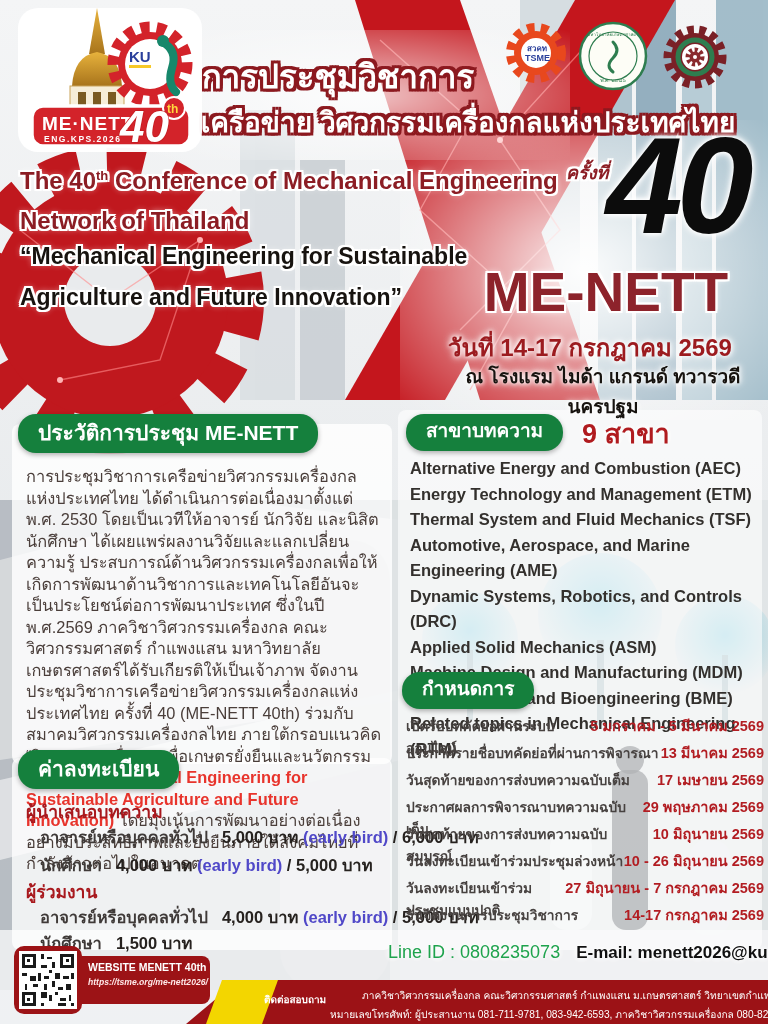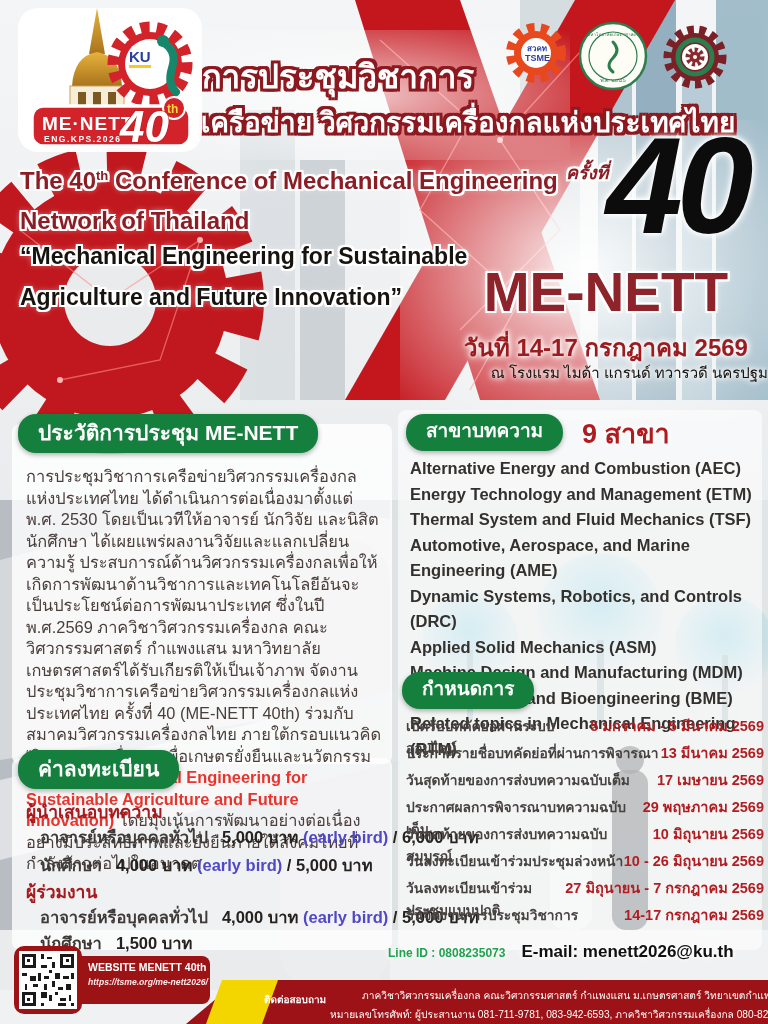--- a/index.html
+++ b/index.html
@@ -12,37 +12,37 @@
   .owsoft{text-shadow:0 0 4px #fff,0 0 7px #fff,0 0 10px rgba(255,255,255,.9);}
   .badge{position:absolute;background:#15803d;color:#fff;font-weight:800;border-radius:18px;padding:7px 20px 9px 20px;box-shadow:0 2px 5px rgba(0,0,0,.3);line-height:1.1;}
   .title-th1{left:188px;top:50px;width:300px;text-align:center;font-size:33px;font-weight:800;}
   .title-th2{left:176px;top:100px;width:584px;text-align:center;font-size:28px;font-weight:800;}
   .title-en{left:20px;top:156px;font-size:24px;line-height:40px;font-weight:800;color:#8c1d24;}
   .title-en sup{font-size:13px;}
   .theme{left:20px;top:236px;font-size:23px;line-height:41px;font-weight:800;color:#17130f;}
   .krangthi{left:566px;top:158px;font-size:18px;font-style:italic;font-weight:800;color:#8c1d24;}
   .big40{left:606px;top:116px;font-size:138px;font-style:italic;font-weight:900;color:#0c0c0c;line-height:1;letter-spacing:-6px;}
   .menettbig{left:448px;top:260px;width:316px;text-align:center;font-size:55px;font-weight:900;color:#8d232b;letter-spacing:0px;}
-  .dateline{left:448px;top:328px;width:316px;text-align:center;font-size:24px;font-weight:800;color:#9c1b1f;}
-  .venueline{left:438px;top:361px;width:330px;text-align:right;font-size:15px;font-weight:400;color:#17130f;}
+  .dateline{left:448px;top:328px;width:316px;font-size:24px;font-weight:800;color:#9c1b1f;}
+  .venueline{left:438px;top:361px;width:330px;text-align:center;font-size:19px;font-weight:700;color:#17130f;}
   .panel{position:absolute;background:rgba(255,255,255,.82);border-radius:8px;}
   .history-text{left:26px;top:466px;width:358px;font-size:16.4px;line-height:21.5px;color:#4a3e3a;font-weight:500;}
   .history-text .red{color:#e8342c;font-weight:600;}
   .reg-group{font-size:17.5px;font-weight:800;color:#a8181d;}
   .reg-row{font-size:16.5px;font-weight:700;color:#26221f;}
   .reg-row .who{color:#3f3a38;margin-right:14px;}
   .reg-row .early{color:#5048c8;}
   .topics{left:410px;top:456px;width:352px;font-size:16.5px;line-height:25.5px;font-weight:600;color:#33302d;}
   .sched{left:406px;top:714px;width:358px;}
   .sched .row{display:flex;justify-content:space-between;align-items:baseline;height:27px;}
   .sched .lab{font-size:13.8px;font-weight:600;color:#474240;}
   .sched .dat{font-size:14.5px;font-weight:800;color:#b21d22;white-space:nowrap;}
   .count9{left:582px;top:412px;font-size:27px;font-weight:800;color:#b01b1f;}
   .lineid-row{left:388px;top:942px;width:376px;display:flex;gap:16px;align-items:baseline;}
-  .lineid{font-size:12px;font-weight:700;color:#1fa34d;white-space:nowrap;}
+  .lineid{font-size:18px;font-weight:400;color:#1fa34d;white-space:nowrap;}
   .email{font-size:17px;font-weight:800;color:#101010;white-space:nowrap;}
   .qrbox{left:14px;top:946px;width:68px;height:68px;background:#9c1316;border-radius:10px;padding:5px;box-sizing:border-box;z-index:6;}
   .qrinner{width:58px;height:58px;background:#fff;border-radius:4px;}
   .webbox{left:74px;top:956px;width:136px;height:48px;background:#9c1316;border-radius:8px;padding:5px 6px 5px 14px;box-sizing:border-box;z-index:5;}
   .weblabel{font-size:10.5px;font-weight:800;color:#fff;white-space:nowrap;}
   .weburl{font-size:8.6px;font-weight:600;color:#ffe9e9;font-style:italic;white-space:nowrap;margin-top:4px;}
   .contactbar{left:186px;top:980px;width:582px;height:44px;background:#9c1216;clip-path:polygon(9% 0,100% 0,100% 100%,0 100%);z-index:3;}
   .yellowstripe{left:214px;top:980px;width:56px;height:44px;background:#f3d600;transform:skewX(-20deg);z-index:4;}
   .barlabel{left:264px;top:992px;font-size:10px;font-weight:800;color:#fff;z-index:5;white-space:nowrap;}
   .barline1{left:362px;top:987px;font-size:10.2px;color:#fff;z-index:5;white-space:nowrap;}

